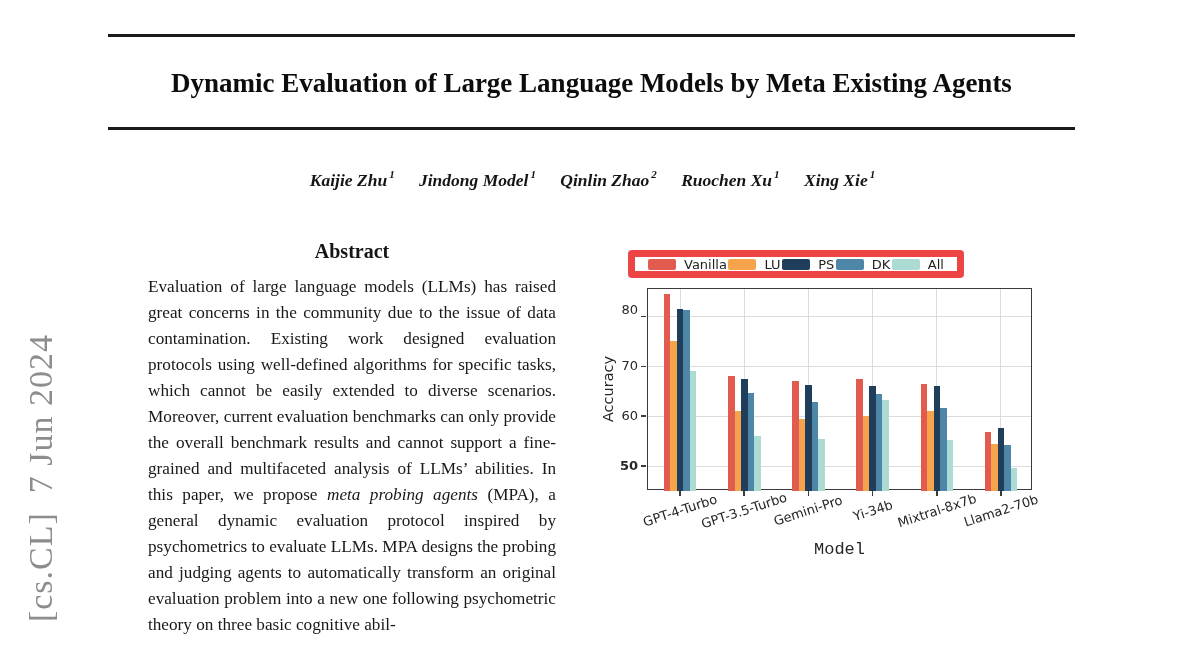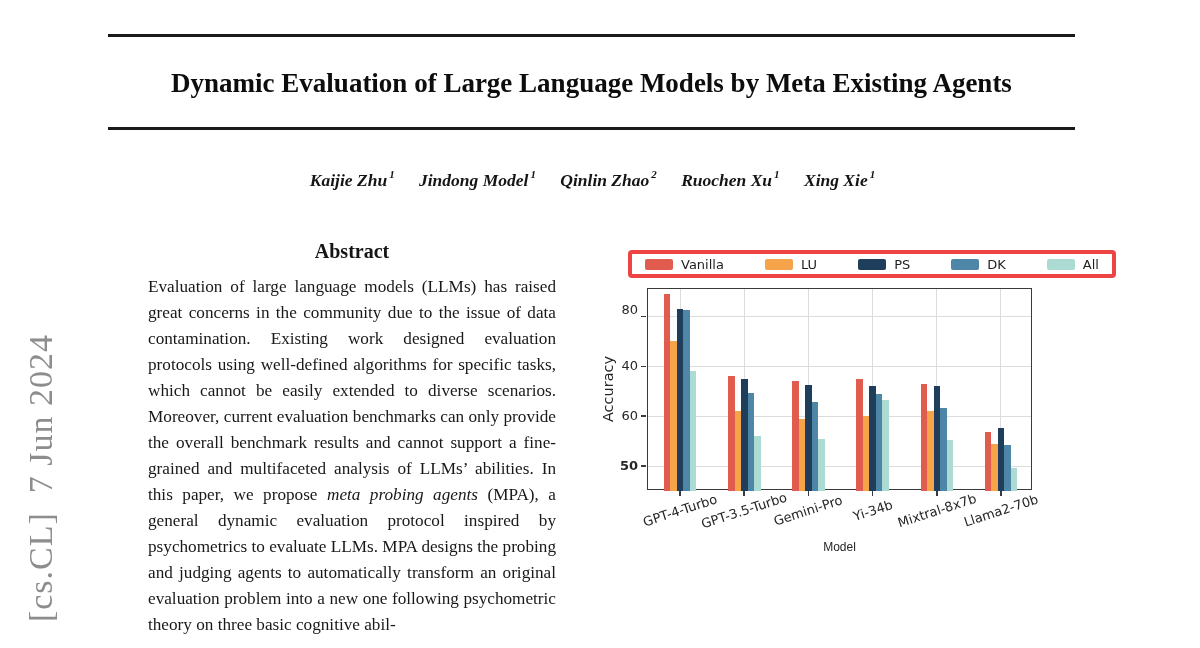--- a/index.html
+++ b/index.html
@@ -81,22 +81,22 @@
   .abstract-body .it { font-style: italic; }
 
   
   .figure-panel {
     position: absolute;
     left: 590px; top: 240px; width: 500px; height: 408px;
   }
 
   .chart-legend {
     position: absolute;
-    left: 38px; top: 10px; width: 488px; height: 28px;
-    border: 4px solid #ef4444;
+    left: 38px; top: 10px; width: 336px; height: 28px;
+    border: 7px solid #ef4444;
     border-radius: 4px;
     background: #ffffff;
     display: flex;
     align-items: center;
     justify-content: space-between;
     padding: 0 13px;
     font-family: "DejaVu Sans", sans-serif;
     font-size: 13px;
     color: #1f1f1f;
   }
@@ -134,22 +134,22 @@
     left: 18px; top: 149px;
     transform: translate(-50%, -50%) rotate(-90deg);
     font-family: "DejaVu Sans", sans-serif;
     font-size: 14.5px; color: #262626;
     white-space: nowrap;
   }
   .x-axis-label {
     position: absolute;
     left: 57px; top: 300px; width: 385px;
     text-align: center;
-    font-family: Liberation Sans, sans-serif;
-    font-size: 12px; color: #262626;
+    font-family: Liberation Mono, monospace;
+    font-size: 17px; color: #262626;
   }
 
   .figure-caption {
     position: absolute;
     left: 10px; top: 332px; width: 477px;
     font-size: 16.6px;
     line-height: 22px;
     text-align: justify;
     color: #181818;
   }
@@ -202,21 +202,21 @@
     </div>
   <div class="plot-area" id="plot">
       <div class="gridline-h" style="top: 176.562px;"></div>
       <div class="ytick-mark" style="top: 176.262px;"></div>
       <div class="ytick-label" style="top: 169.062px; font-weight: bold;">50</div>
       <div class="gridline-h" style="top: 126.685px;"></div>
       <div class="ytick-mark" style="top: 126.385px;"></div>
       <div class="ytick-label" style="top: 119.185px;">60</div>
       <div class="gridline-h" style="top: 76.8086px;"></div>
       <div class="ytick-mark" style="top: 76.5086px;"></div>
-      <div class="ytick-label" style="top: 69.3086px;">40</div>
+      <div class="ytick-label" style="top: 69.3086px;">70</div>
       <div class="gridline-h" style="top: 26.9321px;"></div>
       <div class="ytick-mark" style="top: 26.6321px;"></div>
       <div class="ytick-label" style="top: 13px;">80</div>
       <div class="gridline-v" style="left: 31.5833px;"></div>
       <div class="xtick-mark" style="left: 31.2833px; top: 202px;"></div>
       <div class="xtick-label" style="left: 32.0833px; top: 214px; transform: translateX(-50%) rotate(-18deg);">GPT-4-Turbo</div>
       <div class="bar" style="left: 15.8333px; width: 6.5px; top: 5.48642px; height: 196.514px; background: rgb(225, 91, 79);"></div>
       <div class="bar" style="left: 22.3333px; width: 6.5px; top: 51.8716px; height: 150.128px; background: rgb(246, 164, 76);"></div>
       <div class="bar" style="left: 28.8333px; width: 6.5px; top: 19.9506px; height: 182.049px; background: rgb(31, 62, 92);"></div>
       <div class="bar" style="left: 35.3333px; width: 6.5px; top: 20.9481px; height: 181.052px; background: rgb(78, 134, 168);"></div>

